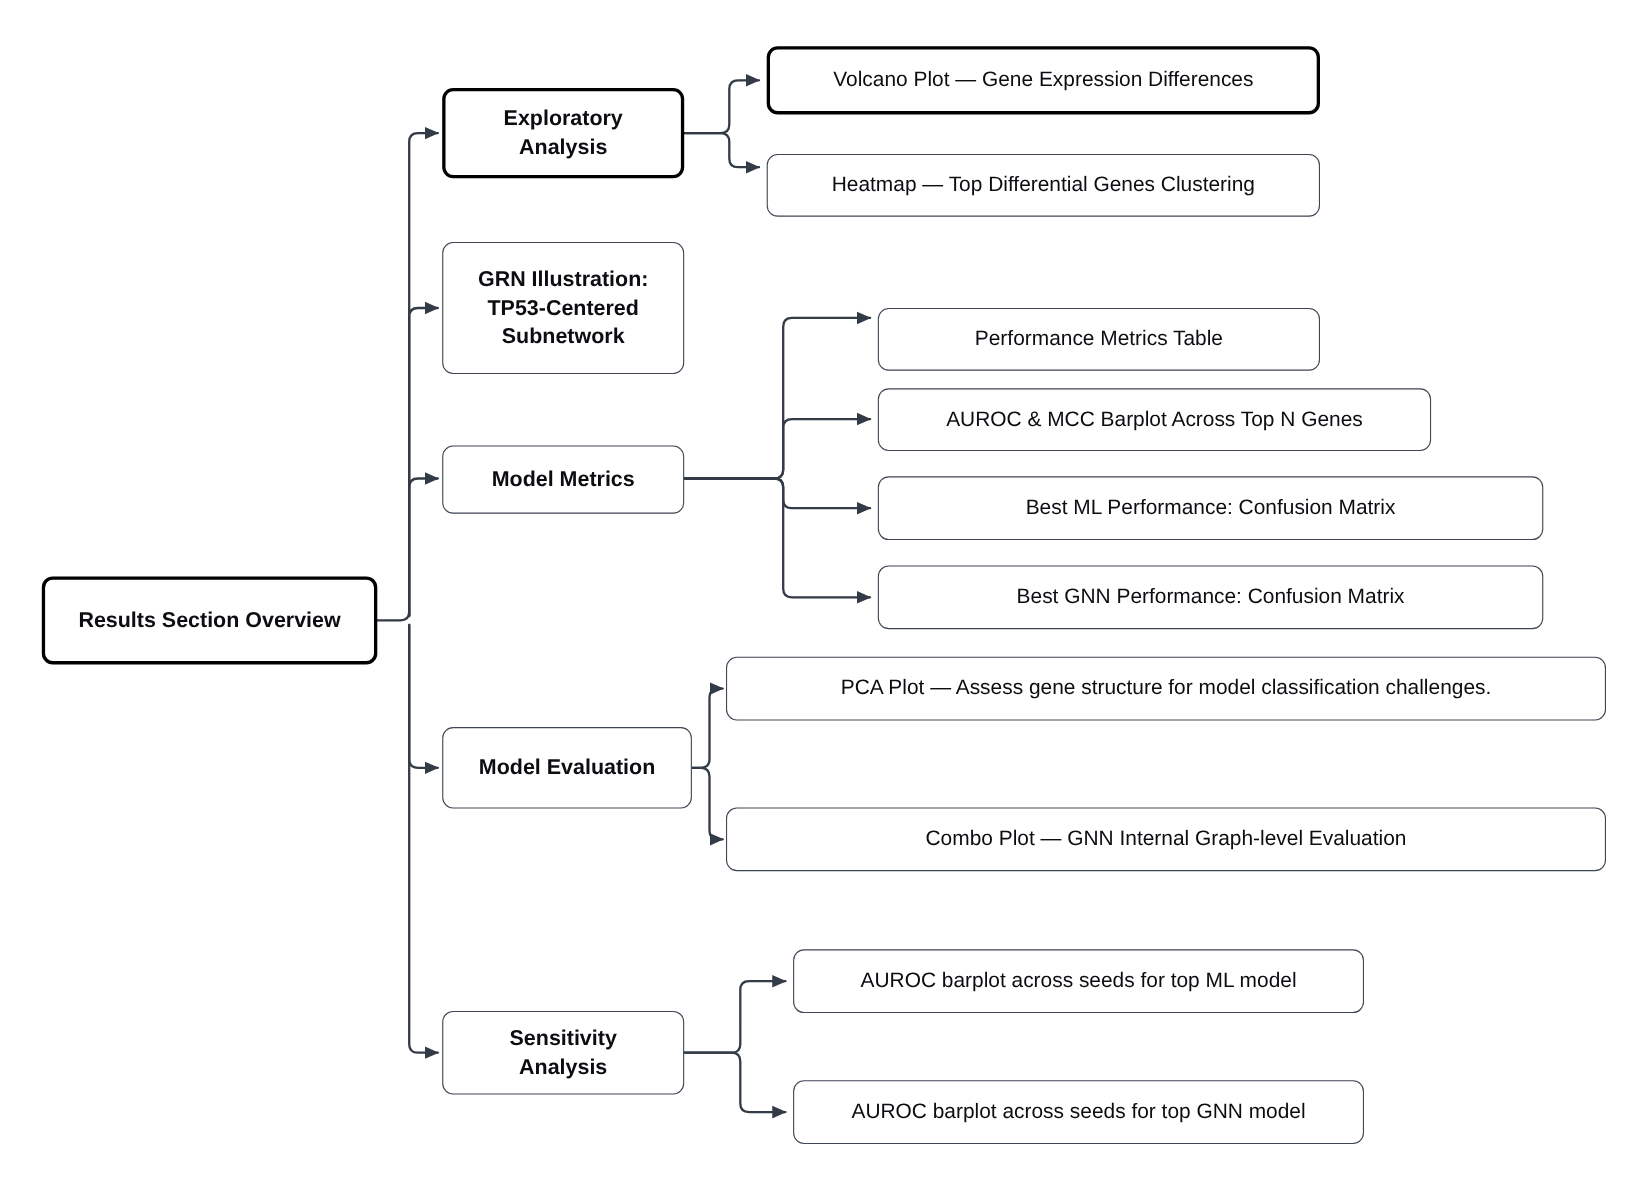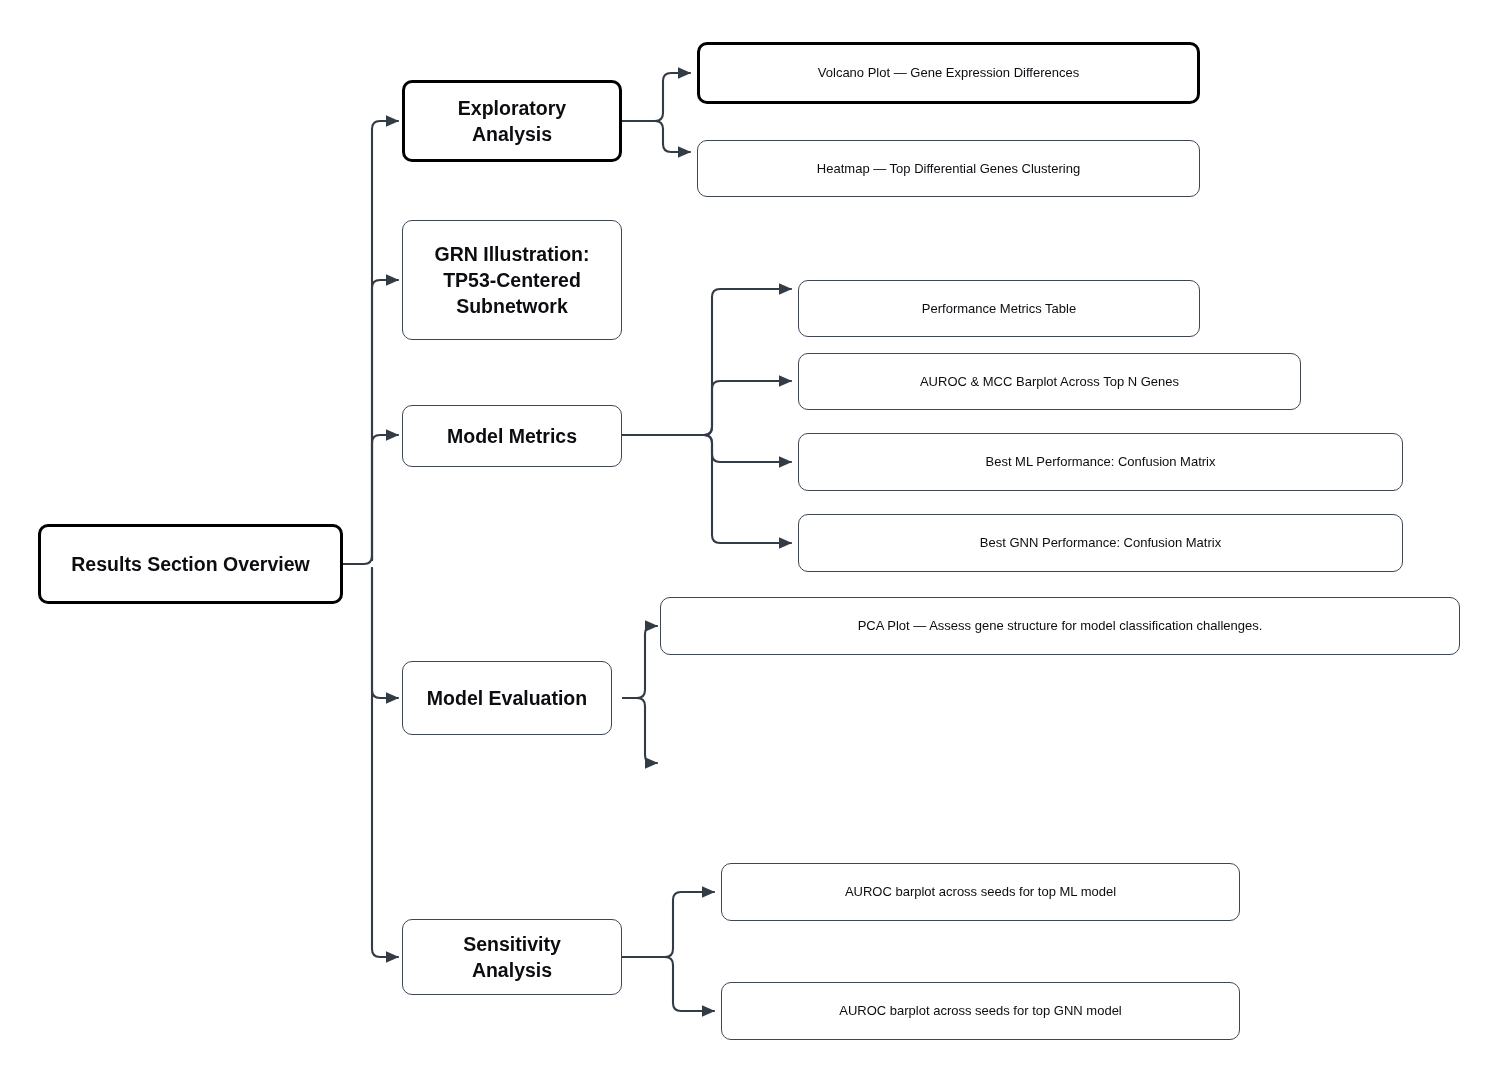--- a/index.html
+++ b/index.html
@@ -50,21 +50,21 @@
   .node.light {
     border: 1.7px solid #3f4653;
   }
   .node .node-label {
     display: block;
     line-height: 1.34;
     padding: 0 14px;
   }
   .node.root { font-size: 19.5px; font-weight: bold; }
   .node.branch { font-size: 19.5px; font-weight: bold; }
-  .node.leaf { font-size: 13px; font-weight: normal; }
+  .node.leaf { font-size: 19px; font-weight: normal; }
 </style>
 </head>
 <body>
 
 <div id="diagram-root">
 
   <svg class="flow-canvas" viewBox="0 0 1500 1083">
     <defs>
       <marker id="arrow" viewBox="0 0 10 10" refX="9.2" refY="5" markerWidth="6.2" markerHeight="6.2" orient="auto-start-reverse">
         <path d="M 0 0.6 L 10 5 L 0 9.4 z" fill="#333b47"></path>
@@ -107,21 +107,21 @@
   </div>
 
   <div class="node branch light" style="left:402px; top:220px; width:220px; height:120px;">
     <span class="node-label"><span>GRN Illustration:</span><br><span>TP53-Centered</span><br><span>Subnetwork</span></span>
   </div>
 
   <div class="node branch light" style="left:402px; top:405px; width:220px; height:62px;">
     <span class="node-label">Model Metrics</span>
   </div>
 
-  <div class="node branch light" style="left:402px; top:661px; width:210px; height:74px;text-align:center;">
+  <div class="node branch light" style="left:402px; top:661px; width:227px; height:74px;text-align:center;">
     <span class="node-label">Model Evaluation</span>
   </div>
 
   <div class="node branch light" style="left:402px; top:919px; width:220px; height:76px;">
     <span class="node-label"><span>Sensitivity</span><br><span>Analysis</span></span>
   </div>
 
   <div class="node leaf strong" style="left:697px; top:42px; width:503px; height:62px;">
     <span class="node-label">Volcano Plot — Gene Expression Differences</span>
   </div>
@@ -138,20 +138,23 @@
   <div class="node leaf light" style="left:798px; top:433px; width:605px; height:58px;">
     <span class="node-label">Best ML Performance: Confusion Matrix</span>
   </div>
   <div class="node leaf light" style="left:660px; top:597px; width:800px; height:58px;">
     <span class="node-label">PCA Plot — Assess gene structure for model classification challenges.</span>
   </div>
 
   <div class="node leaf light" style="left:798px; top:514px; width:605px; height:58px;">
     <span class="node-label">Best GNN Performance: Confusion Matrix</span>
   </div>
+  <div class="node leaf light" style="left:660px; top:734px; width:800px; height:58px;">
+    <span class="node-label">Combo Plot — GNN Internal Graph-level Evaluation</span>
+  </div>
 
   <div class="node leaf light" style="left:721px; top:863px; width:519px; height:58px;">
     <span class="node-label">AUROC barplot across seeds for top ML model</span>
   </div>
   <div class="node leaf light" style="left:721px; top:982px; width:519px; height:58px;">
     <span class="node-label">AUROC barplot across seeds for top GNN model</span>
   </div>
 
 </div>
 

